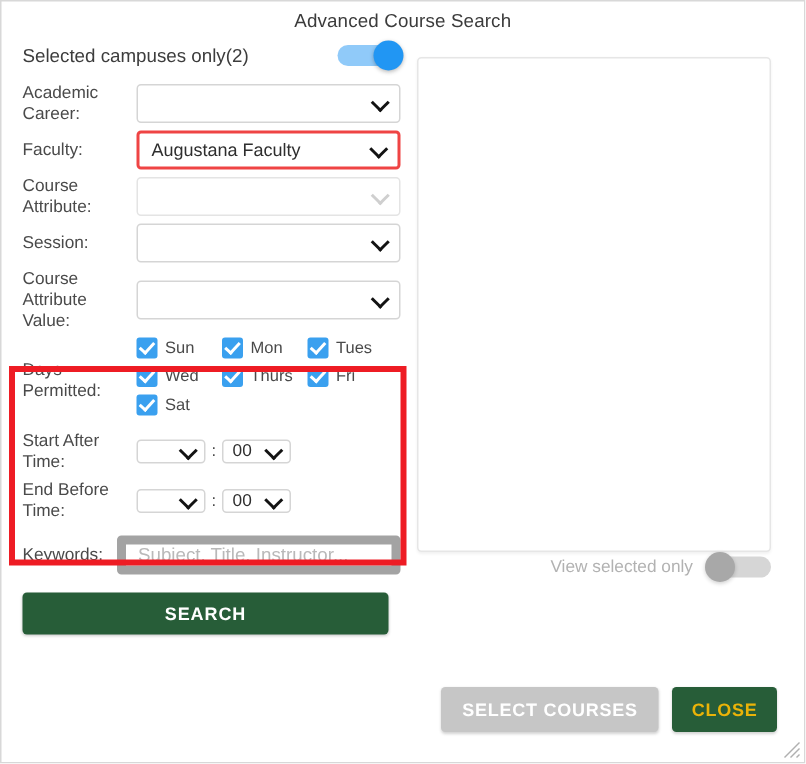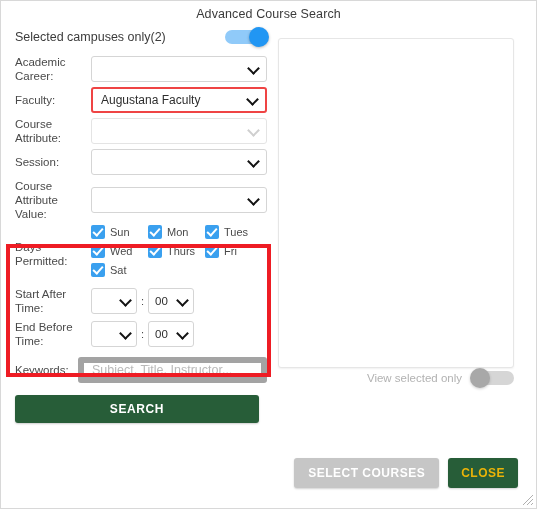--- a/index.html
+++ b/index.html
@@ -179,21 +179,21 @@
   .time-label {
     width: 76px;
     font-size: 11.5px;
     color: #4a4a4a;
     line-height: 14px;
     padding-right: 4px;
   }
   .tsel {
     position: relative;
     width: 46px;
-    height: 26px;
+    height: 16px;
     border: 1px solid #d5d5d5;
     border-radius: 3px;
     background: #fff;
     font-size: 11.5px;
     color: #2e2e2e;
     display: flex;
     align-items: center;
     padding-left: 6px;
   }
   .tsel .chev { right: 6px; }

